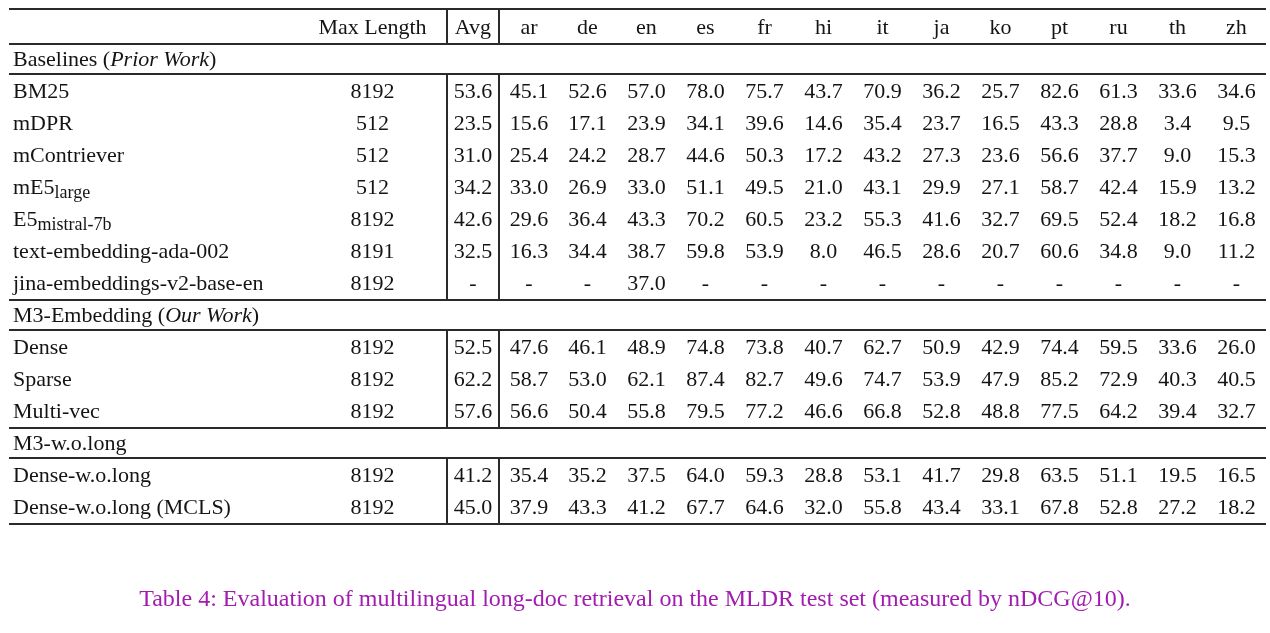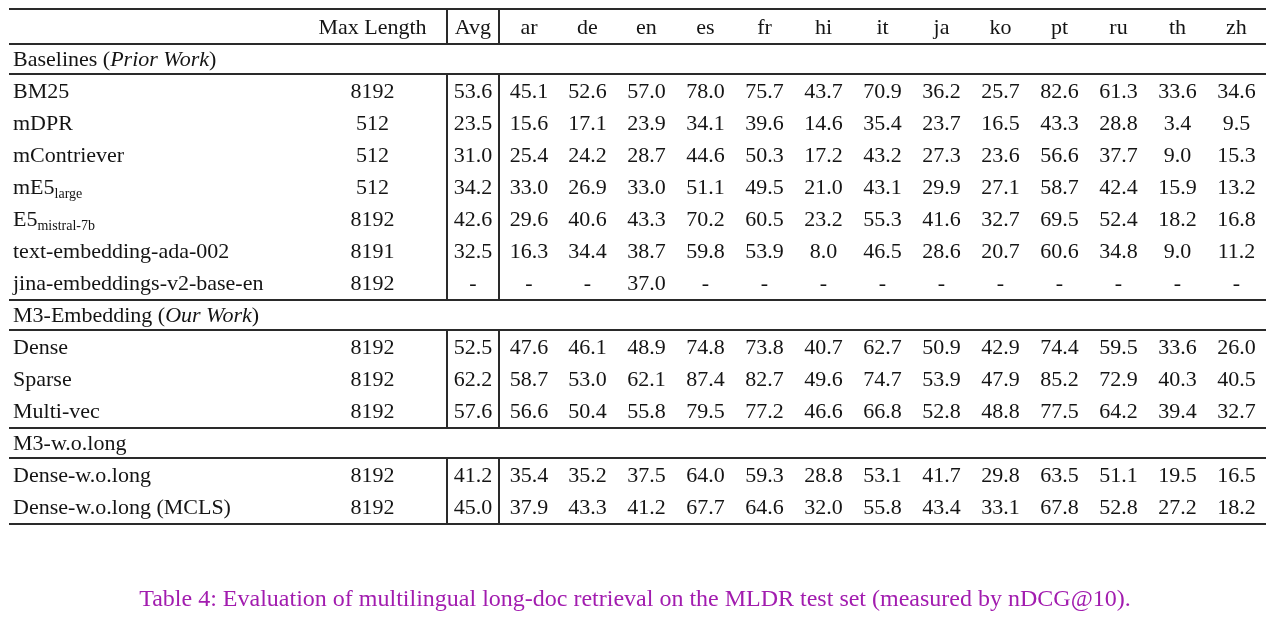--- a/index.html
+++ b/index.html
@@ -56,21 +56,21 @@
     text-align: left;
     padding-left: 4px;
     border-top: 2px solid #2a2a2a;
     border-bottom: 2px solid #2a2a2a;
     margin-left: 40px;
   }
   table.results { border-bottom: 2px solid #2a2a2a; }
   .bold { font-weight: bold; }
   .ital { font-style: italic; }
   sub.namesub {
-    font-size: 14px;
+    font-size: 18px;
     line-height: 0;
     vertical-align: -4px;
   }
   .caption {
     position: absolute;
     left: 0;
     top: 585px;
     width: 1270px;
     text-align: center;
     font-size: 24px;
@@ -182,21 +182,21 @@
             <td class="c-val">58.7</td>
             <td class="c-val">42.4</td>
             <td class="c-val">15.9</td>
             <td class="c-val">13.2</td>
           </tr>
           <tr class="data-row">
             <td class="c-name"><span>E5</span><sub class="namesub">mistral-7b</sub></td>
             <td class="c-ml">8192</td>
             <td class="c-avg">42.6</td>
             <td class="c-val">29.6</td>
-            <td class="c-val">40.6</td>
+            <td class="c-val">36.4</td>
             <td class="c-val">43.3</td>
             <td class="c-val">70.2</td>
             <td class="c-val">60.5</td>
             <td class="c-val">23.2</td>
             <td class="c-val">55.3</td>
             <td class="c-val">41.6</td>
             <td class="c-val">32.7</td>
             <td class="c-val">69.5</td>
             <td class="c-val">52.4</td>
             <td class="c-val">18.2</td>

